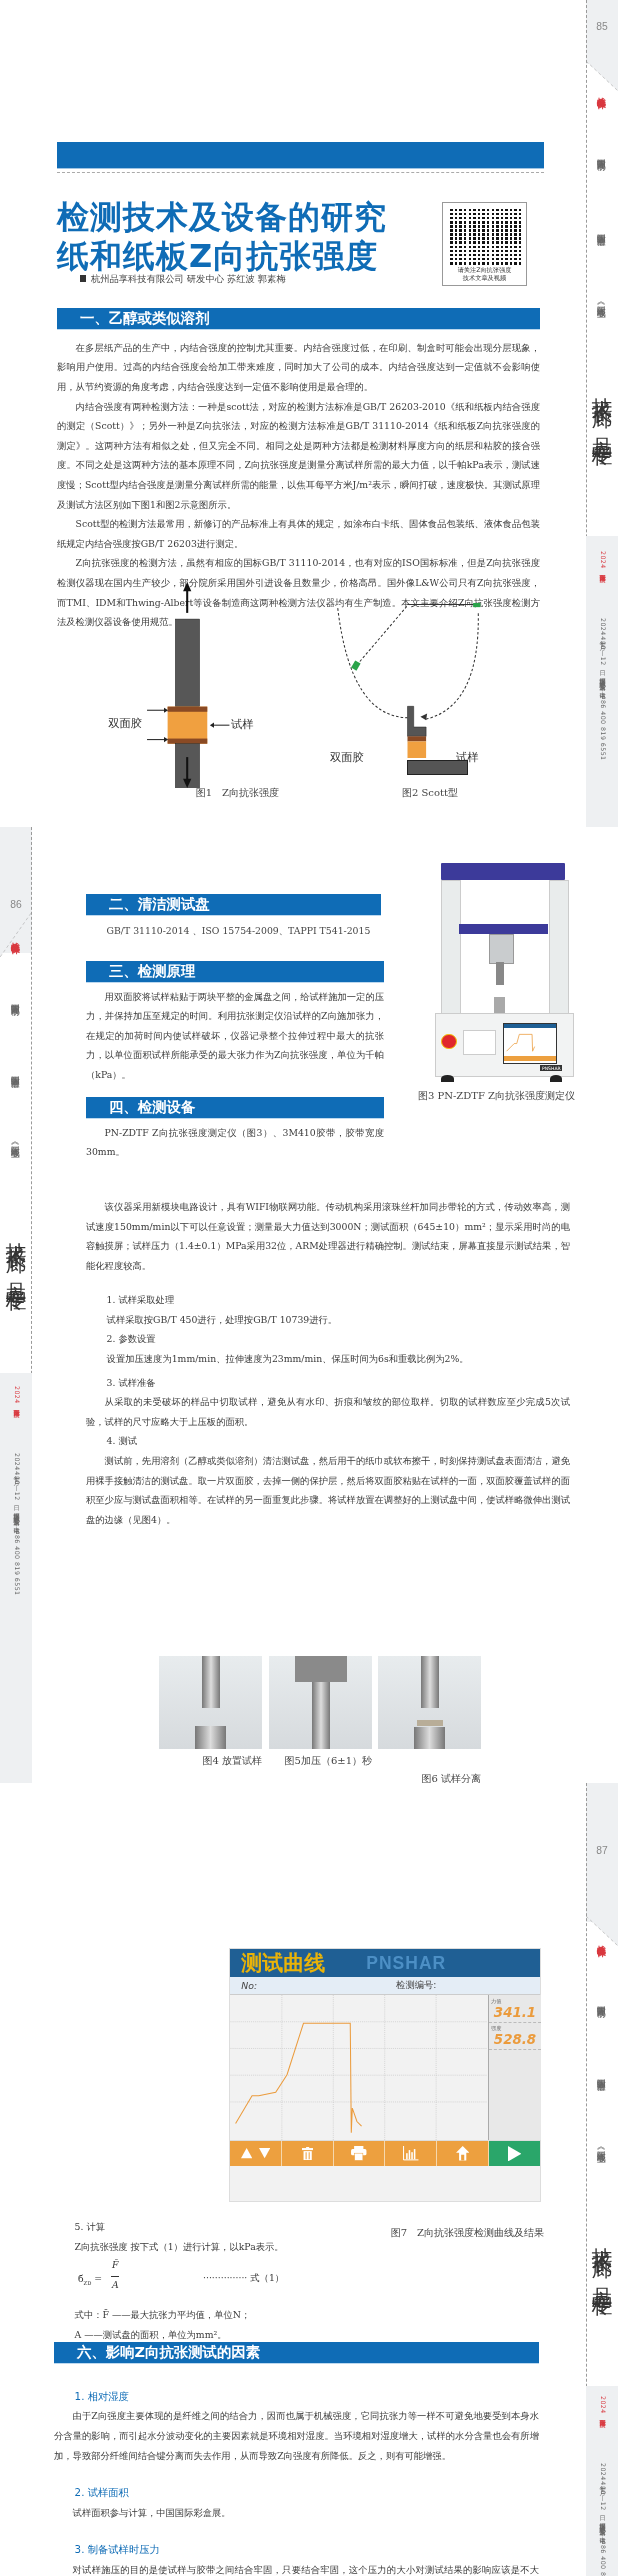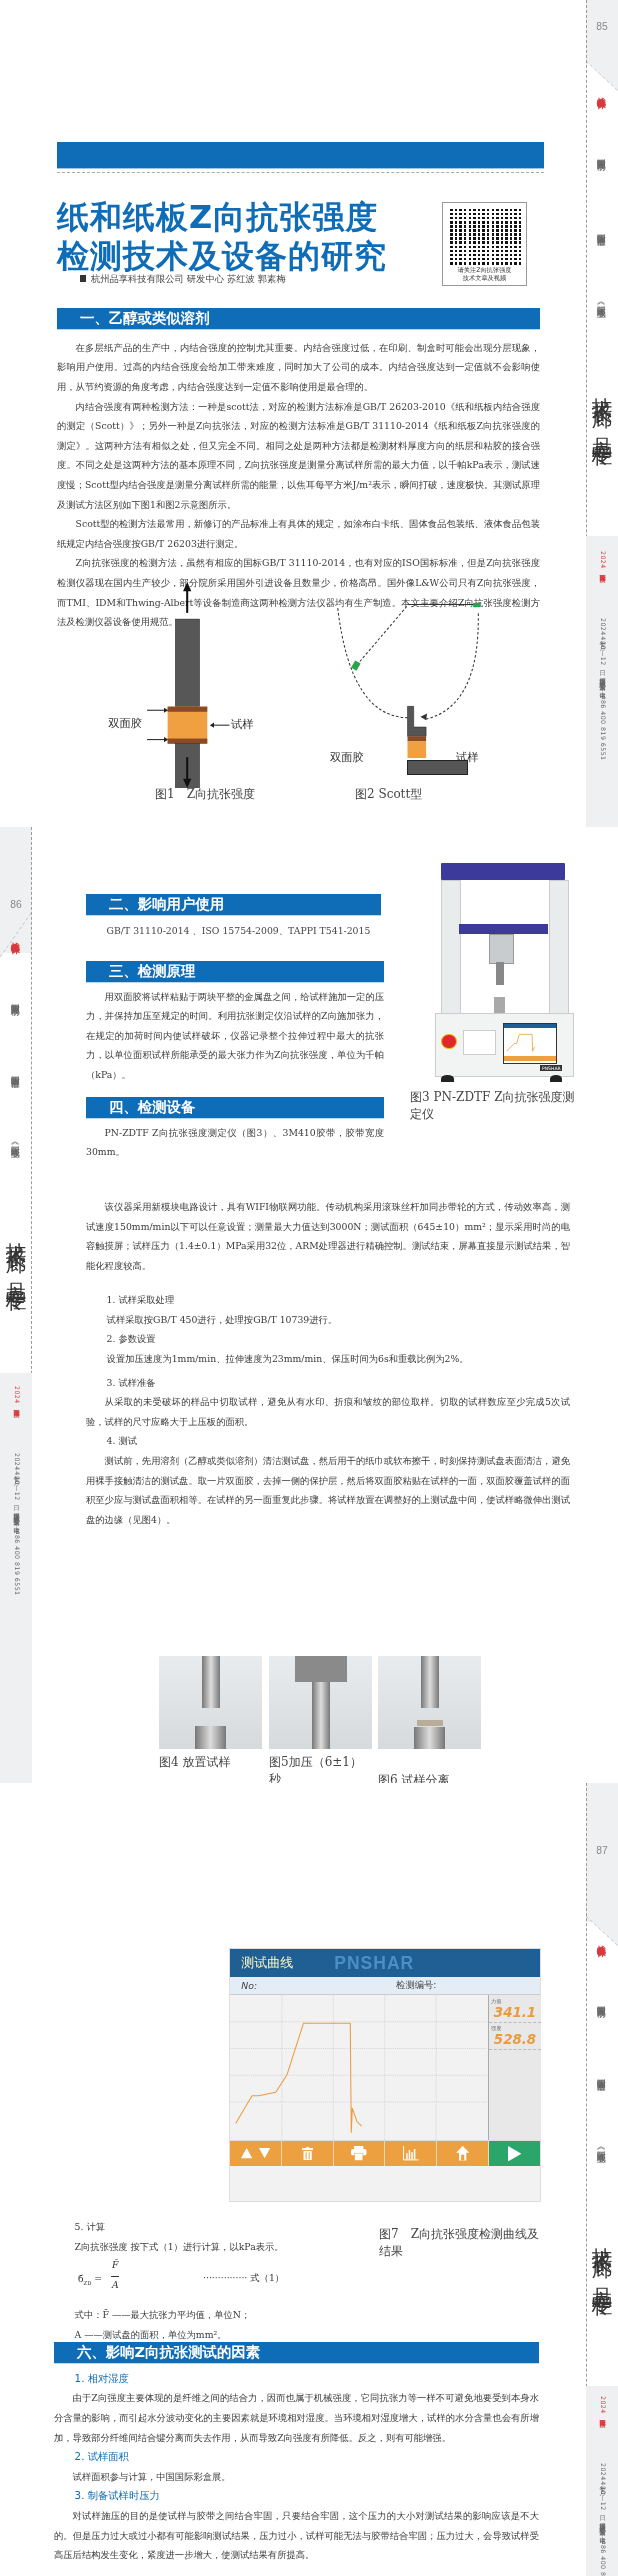--- a/index.html
+++ b/index.html
@@ -18,22 +18,22 @@
   .vt.red { color:#d9383f; font-size:8.8px; font-weight:bold; }
   .vt.gray { color:#666; font-size:8.8px; }
   .vt.big { font-size:20.6px; color:#333; letter-spacing:3.1px; }
   .vt.small { font-size:6.2px; color:#666; writing-mode:vertical-rl; text-orientation:mixed; }
   .vt.smallred { font-size:6.2px; color:#d9383f; writing-mode:vertical-rl; text-orientation:mixed; }
 
   .content { position:absolute; }
   .sec-head { background:#0f6cb6; color:#fff; font-size:14.4px; font-weight:bold; padding:0 0 0 23px; height:20.6px; line-height:20.6px; border-bottom:1.5px solid #bcd8ef; }
   p.body { margin:0; font-size:9.3px; line-height:19.6px; text-indent:2em; color:#3a3a3a; text-align:justify; font-family:"DejaVu Serif","Liberation Serif",serif; }
   .sub { font-size:9.3px; line-height:19.6px; color:#3a3a3a; padding-left:20.6px; font-family:"DejaVu Serif","Liberation Serif",serif; }
-  .sub.blue { color:#0f6cb6; font-family:"DejaVu Sans",sans-serif; font-size:10.3px; }
-  .caption { font-size:12px; color:#444; text-align:left; font-family:"DejaVu Serif","Liberation Serif",serif; }
+  .sub.blue { color:#0f6cb6; font-family:"DejaVu Sans",sans-serif; font-size:10.3px;margin-top:18px; }
+  .caption { font-size:10px; color:#444; text-align:right; font-family:"DejaVu Serif","Liberation Serif",serif; }
   .title { color:#0f6cb6; font-size:32px; font-weight:bold; line-height:39px; font-family:"DejaVu Sans",sans-serif; letter-spacing:1px; }
   .qr { background:#111; background-image:
       repeating-linear-gradient(90deg, #fff 0 2.1px, transparent 2.1px 4.6px),
       repeating-linear-gradient(0deg, #fff 0 1.5px, transparent 1.5px 4.1px); }
 </style>
 </head>
 <body>
 
 <div class="page" style="height:827px;">
   <div class="strip right">
@@ -51,22 +51,22 @@
     <div class="vt big" style="top:381px">技术长廊·品享专栏</div>
     <div class="lower-bg" style="top:536px;height:291px;"></div>
     <div class="vt smallred" style="top:551px">2024华南国际瓦楞展</div>
     <div class="vt small" style="top:618px">2024年4月10—12日　深圳国际会展中心（宝安新馆）　电话：+86 400 819 6551</div>
   </div>
 
   <div class="content" style="left:57px;top:142px;width:487px;height:26px;background:#0f6cb6;border-bottom:1px solid #9fc4e3"></div>
   <div class="content" style="left:57px;top:172px;width:487px;border-top:1px dashed #aaa"></div>
 
   <div class="content" style="left:57px;top:198px;width:361px">
+    <div class="title">检测技术及设备的研究</div>
     <div class="title">纸和纸板Z向抗张强度</div>
-    <div class="title">检测技术及设备的研究</div>
   </div>
 
   <div class="content" style="left:442px;top:202px;width:83px;height:82px;border:0.5px solid #999;background:#fff">
     <div class="qr" style="margin:4.1px 5.2px 0 5.2px;width:73px;height:59px"></div>
     <div style="font-size:6.2px;text-align:center;line-height:8.2px;color:#333">请关注Z向抗张强度</div>
     <div style="font-size:6.2px;text-align:center;line-height:8.2px;color:#333">技术文章及视频</div>
   </div>
 
   <div class="content" style="left:80px;top:273px;font-size:9.3px;color:#444">
     <span style="display:inline-block;width:5.7px;height:7.2px;background:#333;margin-right:5.2px"></span><span>杭州品享科技有限公司 研发中心 苏红波 郭素梅</span>
@@ -137,21 +137,21 @@
     <div class="vt gray" style="top:170px">中国国际瓦楞展</div>
     <div class="vt gray" style="top:242px">中国国际彩盒展</div>
     <div class="vt gray" style="top:312px;text-orientation:mixed">《国际纸板工业》</div>
     <div class="vt big" style="top:399px">技术长廊·品享专栏</div>
     <div class="lower-bg" style="top:546px;height:410px;"></div>
     <div class="vt smallred" style="top:559px">2024华南国际瓦楞展</div>
     <div class="vt small" style="top:626px">2024年4月10—12日　深圳国际会展中心（宝安新馆）　电话：+86 400 819 6551</div>
   </div>
 
   <div class="content" style="left:86px;top:67px;width:295px">
-    <div class="sec-head">二、影响用户使用</div>
+    <div class="sec-head">二、清洁测试盘</div>
     <div style="font-size:9.3px;line-height:30px;padding-left:20.6px;color:#444;font-family:'DejaVu Serif',serif">GB/T 31110-2014 、ISO 15754-2009、TAPPI T541-2015</div>
   </div>
 
   <div class="content" style="left:86px;top:134px;width:298px">
     <div class="sec-head">三、检测原理</div>
     <div style="height:4.1px"></div>
     <p class="body">用双面胶将试样粘贴于两块平整的金属盘之间，给试样施加一定的压力，并保持加压至规定的时间。利用抗张测定仪沿试样的Z向施加张力，在规定的加荷时间内使试样破坏，仪器记录整个拉伸过程中最大的抗张力，以单位面积试样所能承受的最大张力作为Z向抗张强度，单位为千帕（kPa）。</p>
   </div>
 
   <div class="content" style="left:86px;top:270px;width:298px">
@@ -234,21 +234,21 @@
     <div class="vt gray" style="top:361px;text-orientation:mixed">《国际纸板工业》</div>
     <div class="vt big" style="top:448px">技术长廊·品享专栏</div>
     <div class="lower-bg" style="top:603px;height:222px;"></div>
     <div class="vt smallred" style="top:613px">2024华南国际瓦楞展</div>
     <div class="vt small" style="top:680px">2024年4月10—12日　深圳国际会展中心（宝安新馆）　电话：+86 400 819 6551</div>
   </div>
 
 
   <div class="content" style="left:229px;top:165px;width:310px;height:252px;background:#f2f2f2;border:0.5px solid #ddd">
     <div style="height:28px;background:#1f5f94;display:flex;align-items:center;padding-left:11.3px">
-      <span style="color:#fef9c3;font-size:13px;font-weight:normal">测试曲线</span>
+      <span style="color:#eab308;font-size:21px;font-weight:bold">测试曲线</span>
       <span style="color:#4c8fc5;font-size:17.5px;font-weight:bold;margin-left:41px;letter-spacing:1px;font-family:'Liberation Sans',sans-serif">PNSHAR</span>
     </div>
     <div style="height:17px;background:#e4edf6;border-bottom:1px solid #ccc;display:flex;align-items:center;font-size:9.3px;color:#444">
       <span style="margin-left:11.3px;font-style:italic">No:</span>
       <span style="margin-left:139px">检测编号:</span>
     </div>
     <div style="position:relative;height:145px">
       <svg width="258" height="145" style="position:absolute;left:0;top:0" viewBox="0 0 500 282">
         <g stroke="#bbb" stroke-dasharray="2,2" stroke-width="1">
           <line x1="100" y1="0" x2="100" y2="282"></line>

